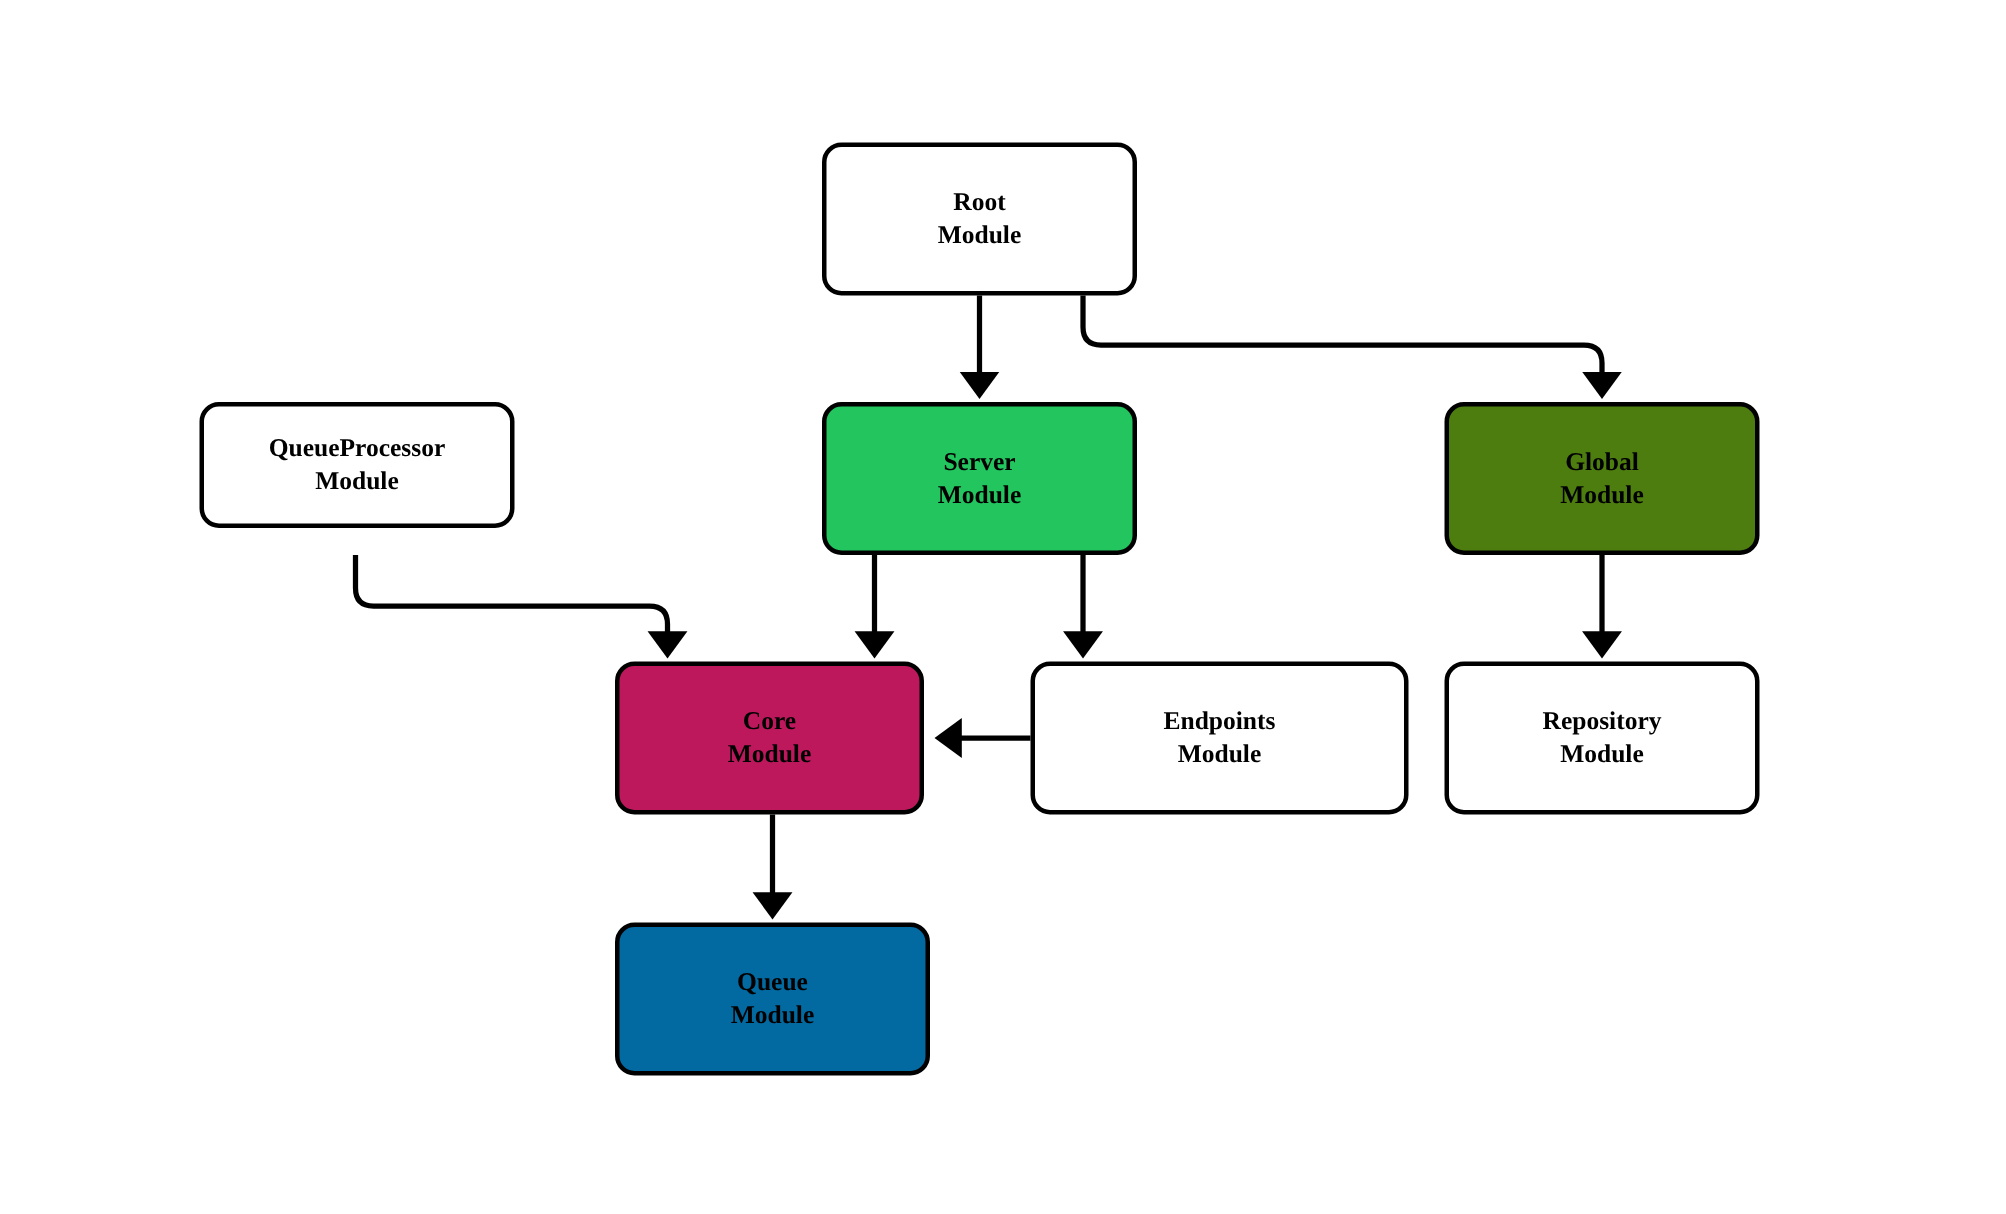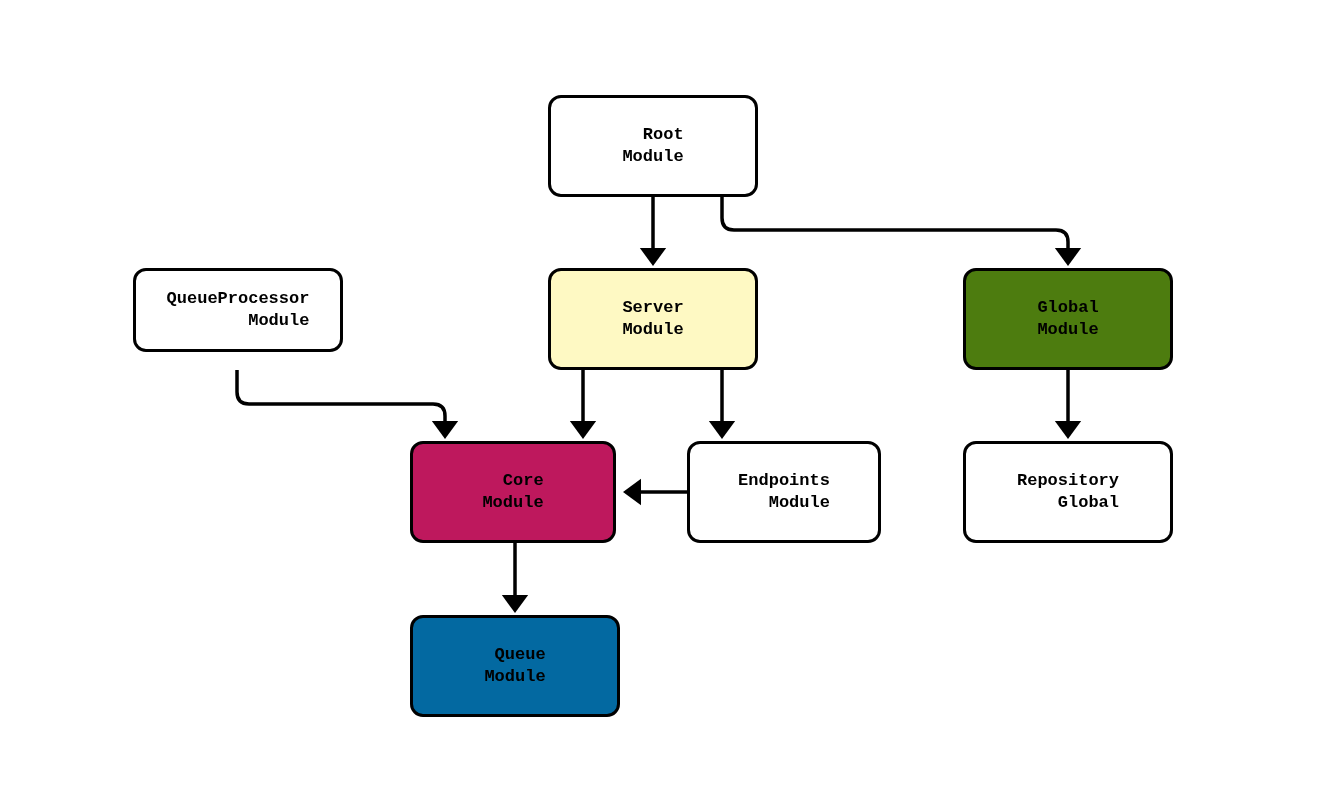--- a/index.html
+++ b/index.html
@@ -33,26 +33,26 @@
     background: #ffffff;
     border: 3.5px solid #000000;
     border-radius: 13px;
     display: flex;
     flex-direction: column;
     align-items: center;
     justify-content: center;
     z-index: 2;
   }
   .node-label {
-    font-family: Liberation Mono, monospace;
+    font-family: Liberation Serif, serif;
     font-size: 17px;
     font-weight: 700;
     line-height: 22px;
     color: #000000;
-    text-align: right;
+    text-align: center;
     white-space: pre;
     letter-spacing: 0px;
   }
 </style>
 </head>
 <body>
 
 <div id="diagram-root" style="background: rgb(255, 255, 255);">
 
   <svg id="edge-layer" width="1337" height="809" viewBox="0 0 1337 809" xmlns="http://www.w3.org/2000/svg">
@@ -77,43 +77,43 @@
   <div class="node" style="left: 548px; top: 95px; width: 210px; height: 102px; background: rgb(255, 255, 255); border-color: rgb(0, 0, 0); color: rgb(0, 0, 0);">
     <div class="node-label">Root
 Module</div>
   </div>
 
   <div class="node" style="left: 133px; top: 268px; width: 210px; height: 84px; background: rgb(255, 255, 255); border-color: rgb(0, 0, 0); color: rgb(0, 0, 0);">
     <div class="node-label">QueueProcessor
 Module</div>
   </div>
 
-  <div class="node" style="left: 548px; top: 268px; width: 210px; height: 102px; background: #fef9c3; border-color: rgb(0, 0, 0); color: rgb(0, 0, 0);">
+  <div class="node" style="left: 548px; top: 268px; width: 210px; height: 102px; background: #22c55e; border-color: rgb(0, 0, 0); color: rgb(0, 0, 0);">
     <div class="node-label">Server
 Module</div>
   </div>
 
   <div class="node" style="left: 963px; top: 268px; width: 210px; height: 102px; background: #4d7c0f; border-color: rgb(0, 0, 0); color: rgb(0, 0, 0);">
     <div class="node-label">Global
 Module</div>
   </div>
 
   <div class="node" style="left: 410px; top: 441px; width: 206px; height: 102px; background: #be185d; border-color: rgb(0, 0, 0); color: rgb(0, 0, 0);">
     <div class="node-label">Core
 Module</div>
   </div>
 
-  <div class="node" style="left: 687px; top: 441px; width: 194px; height: 102px; background: rgb(255, 255, 255); border-color: rgb(0, 0, 0); color: rgb(0, 0, 0);">
+  <div class="node" style="left: 687px; top: 441px; width: 252px; height: 102px; background: rgb(255, 255, 255); border-color: rgb(0, 0, 0); color: rgb(0, 0, 0);">
     <div class="node-label">Endpoints
 Module</div>
   </div>
 
   <div class="node" style="left: 963px; top: 441px; width: 210px; height: 102px; background: rgb(255, 255, 255); border-color: rgb(0, 0, 0); color: rgb(0, 0, 0);">
     <div class="node-label">Repository
-Global</div>
+Module</div>
   </div>
 
   <div class="node" style="left: 410px; top: 615px; width: 210px; height: 102px; background: #0369a1; border-color: rgb(0, 0, 0); color: rgb(0, 0, 0);">
     <div class="node-label">Queue
 Module</div>
   </div>
 
 </div>
 
 </body></html>

